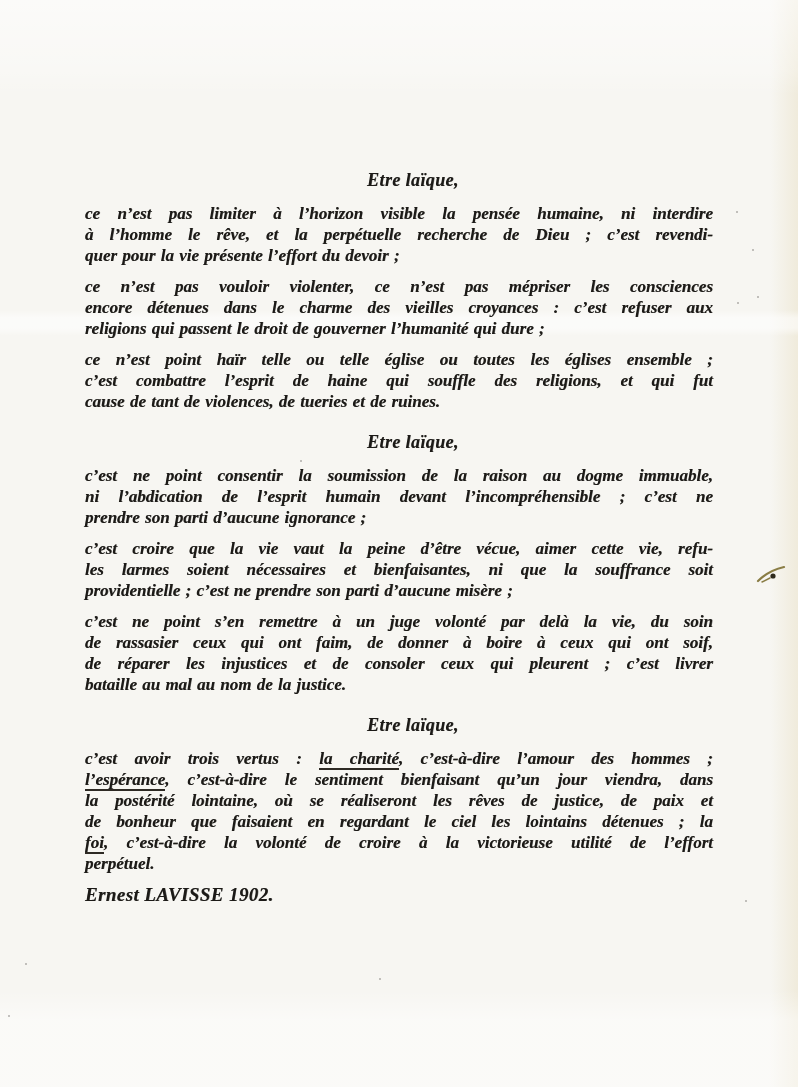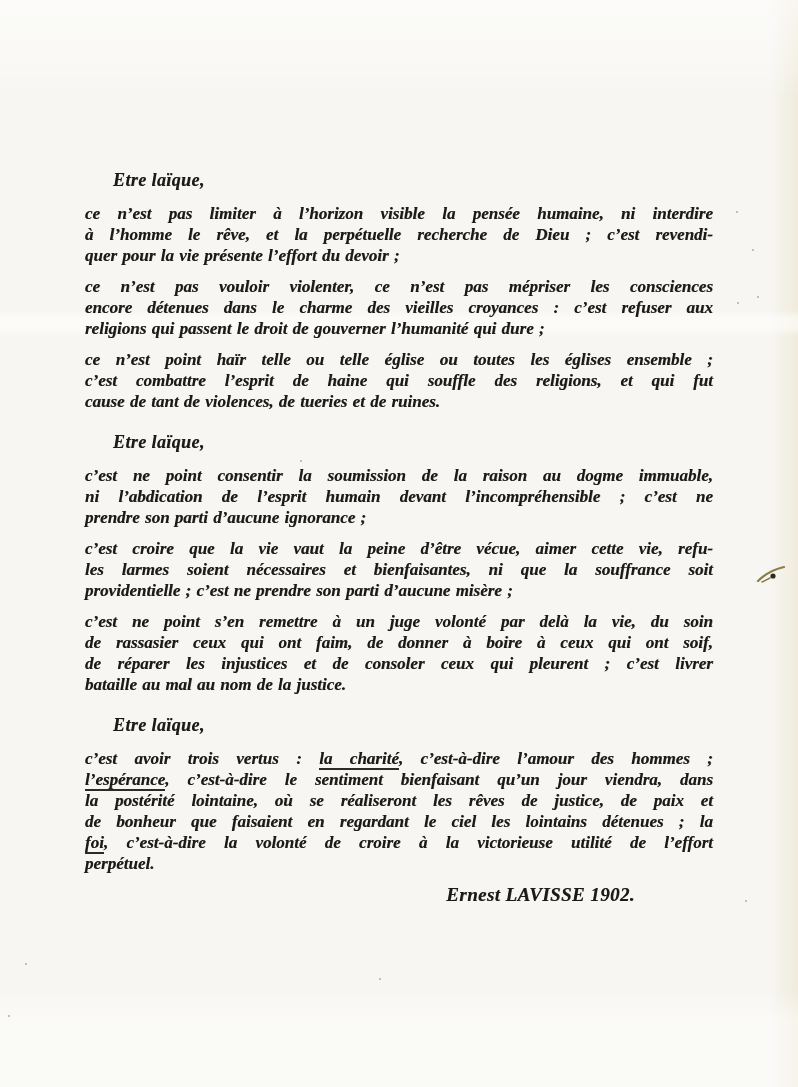--- a/index.html
+++ b/index.html
@@ -31,39 +31,39 @@
     font-size: 17px;
     line-height: 21px;
     text-shadow: 0.35px 0.2px 0 rgba(15,14,12,0.55);
   }
   .heading {
     font-size: 18px;
     line-height: 21px;
     margin-left: 28px;
     margin-bottom: 12px;
     letter-spacing: 0.4px;
+    text-align: center;
   }
   .para { margin-bottom: 10px; }
   .doc-section { margin-bottom: 20px; }
   .line {
     text-align: justify;
     text-align-last: justify;
     word-spacing: 1px;
     white-space: normal;
   }
   .line.last { text-align-last: left; }
   .u {
     border-bottom: 2.5px solid rgba(28,24,18,0.92);
     padding-bottom: 0;
     margin-top: 12px;
   }
   .signature {
     margin-top: 7px;
     padding-right: 78px;
-    text-align: right;
     font-size: 19px;
     letter-spacing: 0.4px;
   }
   .smudge {
     position: absolute;
     left: 756px;
     top: 562px;
     width: 32px;
     height: 26px;
   }

